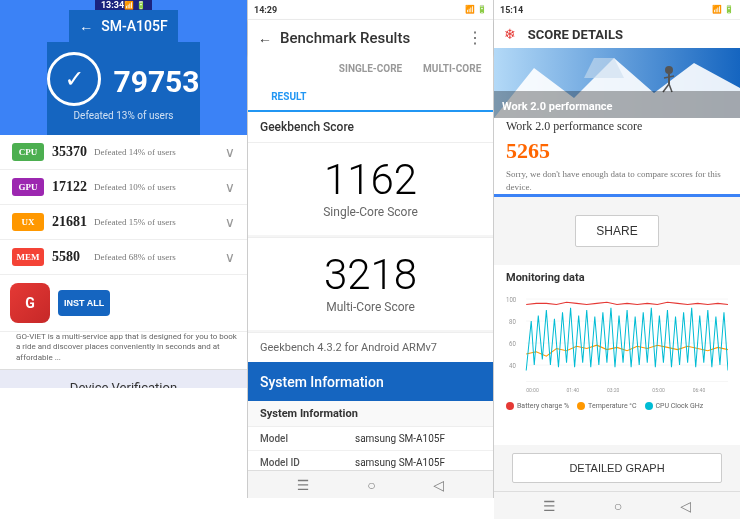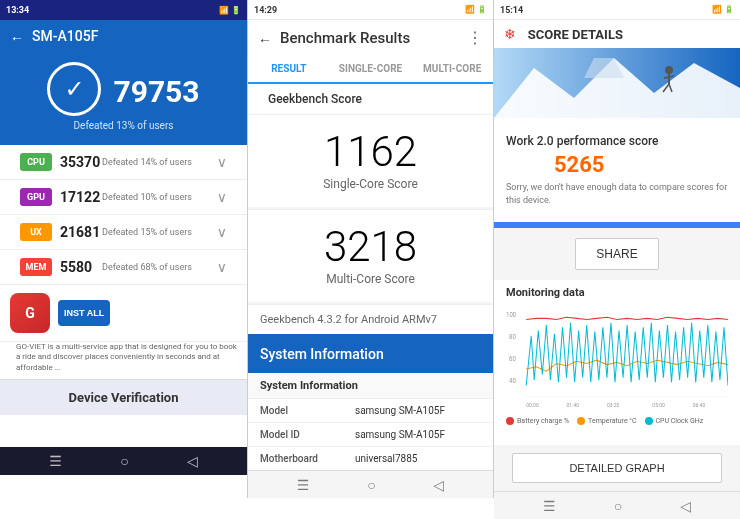--- a/index.html
+++ b/index.html
@@ -1,68 +1,68 @@
 <!DOCTYPE html>
 <html><head>
   <meta charset="utf-8">
   <style>
     * { margin: 0; padding: 0; box-sizing: border-box; }
     body { width: 740px; height: 519px; overflow: hidden; font-family: 'Roboto', Arial, sans-serif; display: flex; flex-direction: row; }
 
     
-    .panel1 { width: 247px; height: 475px; background: #bef264; display: flex; flex-direction: column; overflow: hidden; }
+    .panel1 { width: 247px; height: 388px; background: #3b82f6; display: flex; flex-direction: column; overflow: hidden; align-items: center; }
     .panel1-status-bar { background: #1a237e; height: 20px; display: flex; align-items: center; justify-content: space-between; padding: 0 6px; }
     .status-time { color: white; font-size: 9px; font-weight: bold; }
     .status-icons { color: white; font-size: 8px; }
     .panel1-header { background: #1565c0; padding: 8px 10px; display: flex; align-items: center; gap: 8px; }
     .back-arrow { color: white; font-size: 14px; cursor: pointer; }
     .panel1-title { color: white; font-size: 14px; font-weight: 500; }
     .panel1-score-area { background: #1565c0; display: flex; flex-direction: column; align-items: center; padding: 10px 0 14px; }
     .score-circle { width: 54px; height: 54px; border-radius: 50%; border: 3px solid white; display: flex; align-items: center; justify-content: center; margin-bottom: 4px; }
     .score-check { color: white; font-size: 24px; }
     .main-score { color: white; font-size: 30px; font-weight: bold; }
     .defeated-text { color: rgba(255,255,255,0.8); font-size: 10px; }
     .metrics-area { background: #fff; flex: 1; }
-    .metric-row { display: flex; align-items: center; padding: 8px 20px; border-bottom: 1px solid #eee; }
+    .metric-row { display: flex; align-items: center; padding: 8px 12px; border-bottom: 1px solid #eee; font-family: Liberation Serif, serif; }
     .metric-badge { width: 32px; height: 18px; border-radius: 3px; display: flex; align-items: center; justify-content: center; font-size: 9px; font-weight: bold; color: white; margin-right: 8px; flex-shrink: 0; }
     .badge-cpu { background: #4caf50; }
     .badge-gpu { background: #9c27b0; }
     .badge-ux { background: #ff9800; }
     .badge-mem { background: #f44336; }
     .metric-value { font-size: 14px; font-weight: bold; color: #222; min-width: 42px; }
     .metric-info { flex: 1; }
     .metric-sub { font-size: 9px; color: #777; }
     .metric-expand { color: #999; font-size: 14px; }
     .ad-banner { height: 90px; background: linear-gradient(135deg, #c62828, #b71c1c); display: flex; align-items: center; justify-content: center; overflow: hidden; position: relative; }
     .app-row { display: flex; align-items: center; padding: 8px 10px; background: white; border-bottom: 1px solid #eee; }
     .app-icon { width: 40px; height: 40px; border-radius: 8px; background: linear-gradient(135deg, #e53935, #c62828); display: flex; align-items: center; justify-content: center; margin-right: 8px; flex-shrink: 0; }
     .app-icon-text { color: white; font-size: 14px; font-weight: bold; }
     .app-info { flex: 1; }
     .app-name { font-size: 12px; font-weight: bold; color: #222; }
     .app-meta { font-size: 9px; color: #777; }
     .app-stars { color: #ff9800; font-size: 10px; }
     .install-btn { background: #1565c0; color: white; border: none; border-radius: 4px; padding: 8px 6px; font-size: 9px; font-weight: bold; cursor: pointer; }
     .app-desc { font-size: 8px; color: #666; line-height: 1.3; padding: 0 10px 6px; background: white; margin-left: 6px; }
     .device-verification { background: #e8eaf6; padding: 10px; display: flex; align-items: center; justify-center; border-top: 1px solid #ddd; }
-    .dv-text { font-size: 13px; font-weight: 700; color: #333; text-align: center; flex: 1; }
+    .dv-text { font-size: 13px; font-weight: 400; color: #333; text-align: center; flex: 1; }
     .panel1-nav { background: #1a1a2e; height: 28px; display: flex; align-items: center; justify-content: space-around; padding: 0 20px; }
     .nav-icon { color: rgba(255,255,255,0.7); font-size: 14px; }
 
     
     .panel2 { width: 247px; height: 498px; background: #f5f5f5; display: flex; flex-direction: column; border-left: 1px solid #ccc; border-right: 1px solid #ccc; }
     .panel2-status-bar { background: #fff; height: 20px; display: flex; align-items: center; justify-content: space-between; padding: 0 6px; border-bottom: 1px solid #eee; }
     .panel2-status-time { color: #333; font-size: 9px; font-weight: bold; }
     .panel2-status-icons { color: #333; font-size: 8px; }
     .panel2-header { background: white; padding: 8px 10px; display: flex; align-items: center; gap: 8px; box-shadow: 0 1px 3px rgba(0,0,0,0.1); }
     .panel2-title { color: #333; font-size: 15px; font-weight: 500; flex: 1; }
     .more-icon { color: #666; font-size: 16px; cursor: pointer; }
     .tab-bar { background: white; display: flex; border-bottom: 2px solid #2196f3; }
     .tab-item { flex: 1; padding: 8px 4px; text-align: center; font-size: 10px; font-weight: bold; color: #999; cursor: pointer; }
-    .tab-item.active { color: #2196f3; border-bottom: 2px solid #2196f3; margin-bottom: -2px; }
-    .geekbench-label { background: white; padding: 8px 20px; font-size: 12px; color: #333; font-weight: 500; border-bottom: 1px solid #eee; }
+    .tab-item.active { color: #2196f3; border-bottom: 2px solid #2196f3; margin-bottom: -2px; margin-top: 28px; }
+    .geekbench-label { background: white; padding: 8px 12px; font-size: 12px; color: #333; font-weight: 500; border-bottom: 1px solid #eee; }
     .score-block { background: white; padding: 16px 12px; text-align: center; margin-bottom: 2px; }
     .big-score { font-size: 42px; font-weight: 300; color: #000000; line-height: 1; }
     .score-label { font-size: 12px; color: #666; margin-top: 4px; }
     .geekbench-version { background: white; padding: 8px 12px; font-size: 11px; color: #666; border-top: 1px solid #eee; }
     .sys-info-header { background: #1565c0; padding: 10px 12px; }
     .sys-info-title { color: white; font-size: 14px; font-weight: 500; }
     .sys-info-table { background: white; flex: 1; overflow: hidden; }
     .sys-section-header { padding: 6px 12px; font-size: 11px; font-weight: bold; color: #333; background: #f9f9f9; border-bottom: 1px solid #eee; }
     .sys-row { display: flex; padding: 6px 12px; border-bottom: 1px solid #f0f0f0; }
     .sys-key { font-size: 10px; color: #555; width: 95px; flex-shrink: 0; font-weight: 500; }
@@ -74,26 +74,26 @@
     .panel3 { width: 246px; height: 519px; background: #f5f5f5; display: flex; flex-direction: column; }
     .panel3-status-bar { background: #fff; height: 20px; display: flex; align-items: center; justify-content: space-between; padding: 0 6px; border-bottom: 1px solid #eee; }
     .panel3-status-time { color: #333; font-size: 9px; font-weight: bold; }
     .panel3-status-icons { color: #333; font-size: 8px; }
     .panel3-header { background: white; padding: 6px 10px; display: flex; align-items: center; gap: 8px; }
     .score-details-title { color: #333; font-size: 13px; font-weight: bold; flex: 1; }
     .pcmark-logo { color: #e53935; font-size: 14px; margin-right: 4px; }
     .hero-image { width: 100%; height: 70px; background: linear-gradient(to right, #90caf9, #42a5f5, #1565c0); display: flex; align-items: flex-end; position: relative; overflow: hidden; }
     .hero-overlay { position: absolute; bottom: 0; left: 0; right: 0; background: rgba(0,0,0,0.3); padding: 4px 8px; }
     .hero-label { color: white; font-size: 11px; font-weight: bold; }
-    .work-score-section { background: white; padding: 16px 12px; border-bottom: 6px solid #3b82f6; }
+    .work-score-section { background: white; padding: 1px 12px; border-bottom: 3px solid #3b82f6; font-family: Liberation Serif, serif; }
     .work-score-title { font-size: 12px; color: #333; font-weight: 500; margin-bottom: 4px; }
-    .work-score-row { display: flex; align-items: center; gap: 8px; margin-left: 48px; }
+    .work-score-row { display: flex; align-items: center; gap: 8px; }
     .work-score-value { font-size: 22px; font-weight: bold; color: #ff6600; }
     .work-score-note { font-size: 9px; color: #777; margin-top: 4px; line-height: 1.4; }
-    .share-btn { background: white; border: 1px solid #ccc; color: #333; padding: 8px 20px; font-size: 12px; font-weight: 500; cursor: pointer; display: block; margin: 10px auto; border-radius: 2px; }
+    .share-btn { background: white; border: 1px solid #ccc; color: #333; padding: 8px 20px; font-size: 12px; font-weight: 500; cursor: pointer; display: block; margin: 18px auto; border-radius: 2px; }
     .monitoring-section { background: white; padding: 6px 12px; flex: 1; }
     .monitoring-title { font-size: 11px; font-weight: bold; color: #333; margin-bottom: 4px; }
     .chart-area { width: 100%; height: 110px; position: relative; overflow: hidden; }
     .chart-svg { width: 100%; height: 100%; }
     .chart-legend { display: flex; gap: 8px; margin-top: 4px; }
     .legend-item { display: flex; align-items: center; gap: 3px; font-size: 7px; color: #666; }
     .legend-dot { width: 8px; height: 8px; border-radius: 50%; }
     .detailed-graph-btn { background: white; border: 1px solid #ccc; color: #333; padding: 8px; font-size: 11px; font-weight: 500; cursor: pointer; display: block; width: 85%; margin: 8px auto; border-radius: 2px; text-align: center; }
     .panel3-nav { background: #f5f5f5; height: 28px; display: flex; align-items: center; justify-content: space-around; padding: 0 20px; border-top: 1px solid #ddd; }
     .nav3-icon { color: rgba(0,0,0,0.5); font-size: 14px; }
@@ -247,20 +247,23 @@
       <rect width="246" height="70" fill="url(#skyGrad)"></rect>
       <polygon points="0,70 40,20 80,50 120,10 160,45 200,15 246,40 246,70" fill="white" opacity="0.9"></polygon>
       <polygon points="100,10 120,10 130,30 90,30" fill="#cde" opacity="0.6"></polygon>
 
       <circle cx="175" cy="22" r="4" fill="#555"></circle>
       <line x1="175" y1="26" x2="175" y2="36" stroke="#555" stroke-width="2"></line>
       <line x1="170" y1="30" x2="180" y2="28" stroke="#555" stroke-width="1.5"></line>
       <line x1="175" y1="36" x2="169" y2="44" stroke="#555" stroke-width="1.5"></line>
       <line x1="175" y1="36" x2="178" y2="44" stroke="#555" stroke-width="1.5"></line>
     </svg>
+    <div class="hero-overlay">
+      <span class="hero-label">Work 2.0 performance</span>
+    </div>
   </div>
   <div class="work-score-section">
     <div class="work-score-title">Work 2.0 performance score</div>
     <div class="work-score-row">
       <span class="work-score-value">5265</span>
     </div>
     <div class="work-score-note">Sorry, we don't have enough data to compare scores for this device.</div>
   </div>
   <button class="share-btn">SHARE</button>
   <div class="monitoring-section">

